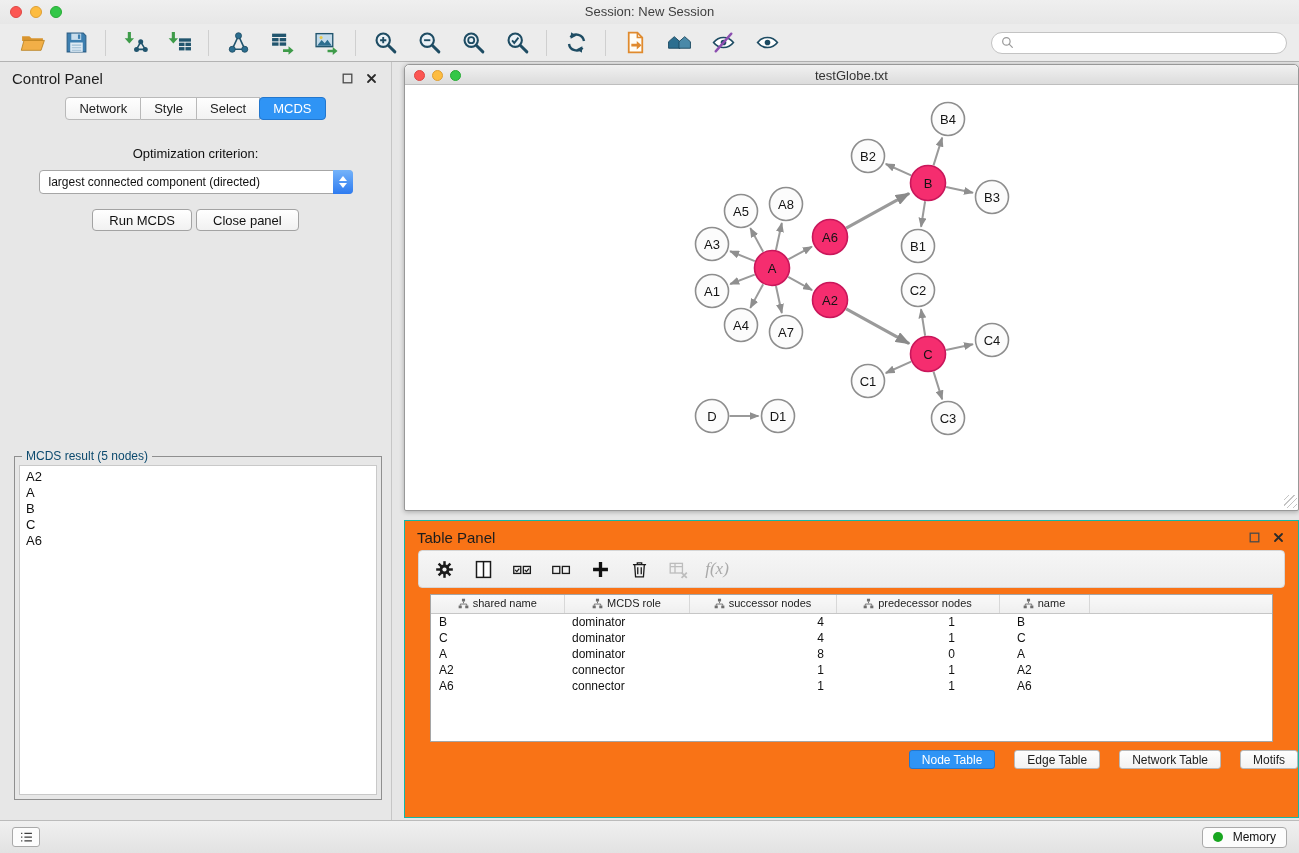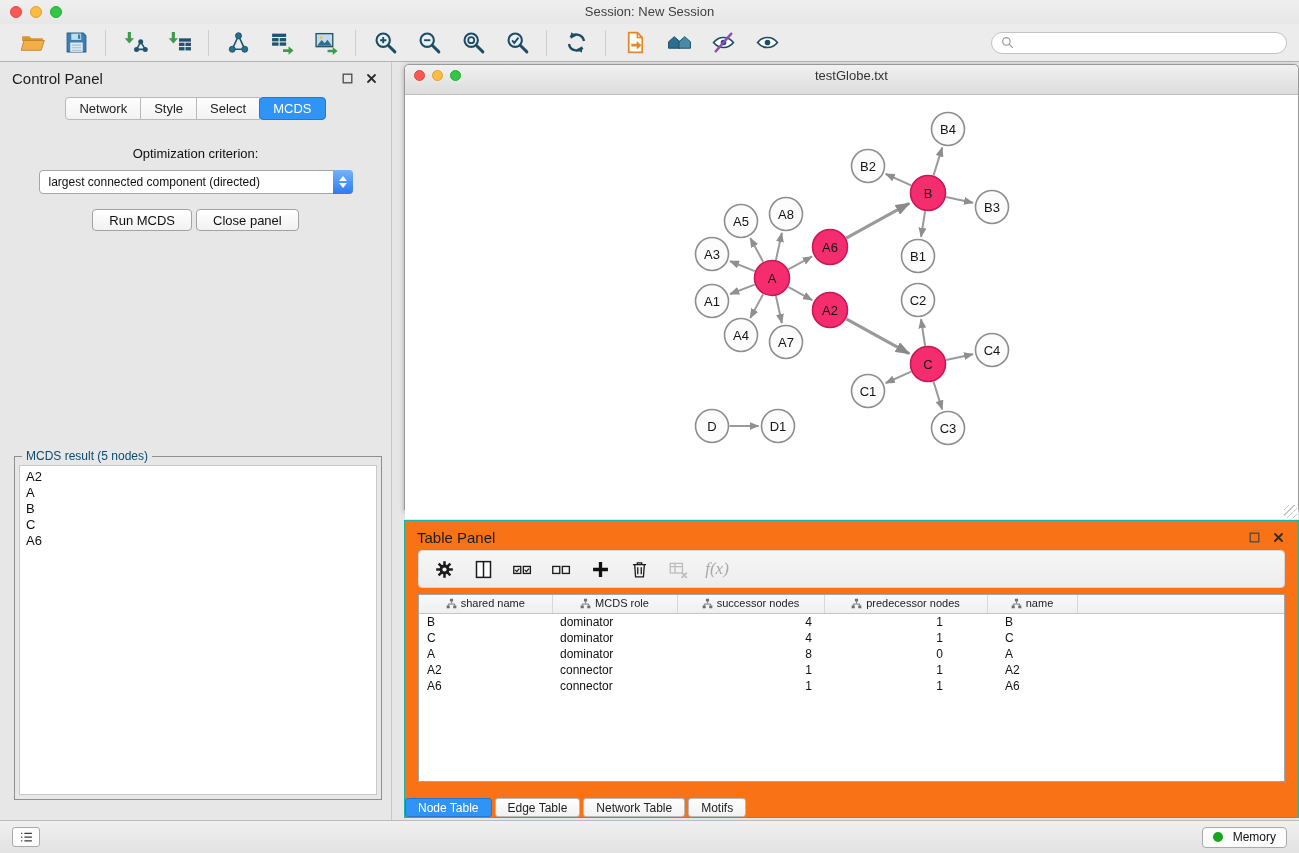--- a/index.html
+++ b/index.html
@@ -47,46 +47,46 @@
   .dd-up{width:0;height:0;border-left:4px solid transparent;border-right:4px solid transparent;border-bottom:5px solid #fff}
   .dd-down{width:0;height:0;border-left:4px solid transparent;border-right:4px solid transparent;border-top:5px solid #fff}
   .cp-buttons{display:flex;justify-content:center;gap:4px;margin-top:15px}
   .cp-btn{height:22px;padding:0 16px;font-size:13px;color:#111;background:linear-gradient(#FFFFFF,#F1F1F1);border:1px solid #A3A3A3;border-radius:4px;cursor:default}
   .mcds-result{position:absolute;left:14px;top:394px;width:368px;height:344px;border:1px solid #8F8F8F}
   .mcds-legend{position:absolute;top:-8px;left:7px;background:#E7E7E7;padding:0 4px;font-size:12px;color:#0c4a6e}
   .mcds-list{position:absolute;left:4px;right:4px;top:8px;bottom:4px;background:#fff;border:1px solid #C9C9C9;padding:3px 6px;font-size:13px;line-height:16px;color:#111;overflow:hidden}
 
   
   .network-window{position:absolute;left:404px;top:2px;width:895px;height:447px;background:#fff;border:1px solid #989898;border-radius:5px 5px 2px 2px;box-shadow:0 1px 5px rgba(0,0,0,.28)}
-  .nw-titlebar{position:relative;height:30px;background:linear-gradient(#F1F1F1,#DCDCDC);border-bottom:1px solid #BEBEBE;border-radius:5px 5px 0 0}
+  .nw-titlebar{position:relative;height:20px;background:linear-gradient(#F1F1F1,#DCDCDC);border-bottom:1px solid #BEBEBE;border-radius:5px 5px 0 0}
   .nw-traffic{position:absolute;left:9px;top:5px;display:flex;gap:7px}
   .nw-light{width:11px;height:11px;border-radius:50%;display:inline-block;border:1px solid transparent;padding:0}
   .nw-title{text-align:center;line-height:21px;font-size:13px;color:#333}
   .nw-body{position:relative;width:100%;height:424px;overflow:hidden;background:#fff}
   .nw-body svg{display:block}
   .net-label{font-family:"Liberation Sans",sans-serif;font-size:13px;fill:#141414;text-anchor:middle}
   .nw-grip{position:absolute;right:1px;bottom:1px;width:13px;height:13px;background:repeating-linear-gradient(135deg,transparent 0 3px,#C4C4C4 3px 4px)}
 
   
   .table-panel{position:absolute;left:404px;top:458px;width:895px;height:298px;background:#f97316;border:1px solid #14b8a6}
   .tp-toolbar{margin:3px 13px 0;height:38px;display:flex;align-items:center;gap:5px;padding:0 8px;background:linear-gradient(#F6F6F6,#EDEDED);border:1px solid #D6D6D6;border-radius:4px}
   .tt-btn{width:34px;height:30px;border:none;background:transparent;display:flex;align-items:center;justify-content:center;cursor:default}
   .tt-btn .ic svg{width:21px;height:21px;display:block}
   .fx{font-family:"Liberation Serif",serif;font-style:italic;font-size:17px;color:#A9A9A9}
-  .tp-table-wrap{margin:6px 13px 0;height:188px;background:#fff;border:1px solid #A5A5A5;overflow:hidden}
+  .tp-table-wrap{margin:6px 25px 0;height:148px;background:#fff;border:1px solid #A5A5A5;overflow:hidden}
   table.node-table{width:100%;border-collapse:collapse;table-layout:fixed}
   .node-table th{height:18px;background:linear-gradient(#F9F9F9,#EFEFEF);border-right:1px solid #D8D8D8;border-bottom:1px solid #C6C6C6;font-size:11px;font-weight:normal;color:#222;text-align:center;white-space:nowrap;overflow:hidden;cursor:default}
   .node-table th.filler{border-right:none}
   .node-table td{height:16px;line-height:16px;font-size:12px;color:#111;padding:0 8px;white-space:nowrap;overflow:hidden}
   .node-table td.c2{text-align:right;padding-right:12px}
   .node-table td.c3{text-align:right;padding-right:44px}
   .node-table td.c4{padding-left:18px}
   .hdr-ico{display:inline-block;vertical-align:-2px;margin-right:4px}
   .hdr-ico svg{width:11px;height:11px;display:block;display:inline-block}
-  .tp-tabs{display:flex;justify-content:flex-start;gap:3px;margin-top:16px}
+  .tp-tabs{display:flex;justify-content:flex-end;gap:19px;margin-top:8px}
   .tp-tab{font-size:12px;height:19px;padding:0 12px;background:linear-gradient(#FEFEFE,#F2F2F2);border:1px solid #B9B9B9;border-radius:3px;color:#222;cursor:default}
   .tp-tab.active{background:var(--accent-blue);border-color:var(--accent-blue-dark);color:#fff}
 
   
   .statusbar{position:absolute;left:0;bottom:0;width:100%;height:33px;background:linear-gradient(#F0F0F0,#E2E2E2);border-top:1px solid #BBBBBB;display:flex;align-items:center;padding:0 12px}
   .sb-left-btn{width:28px;height:20px;border:1px solid #A9A9A9;border-radius:3px;background:#FCFCFC;display:flex;align-items:center;justify-content:center;cursor:default}
   .sb-left-btn svg{width:15px;height:12px;display:block}
   .memory-btn{margin-left:auto;height:21px;border:1px solid #A9A9A9;border-radius:4px;background:#FCFCFC;display:flex;align-items:center;gap:10px;padding:0 10px;font-size:12px;color:#111;cursor:default}
   .mem-dot{width:10px;height:10px;border-radius:50%;background:var(--memory-green)}
 </style>

